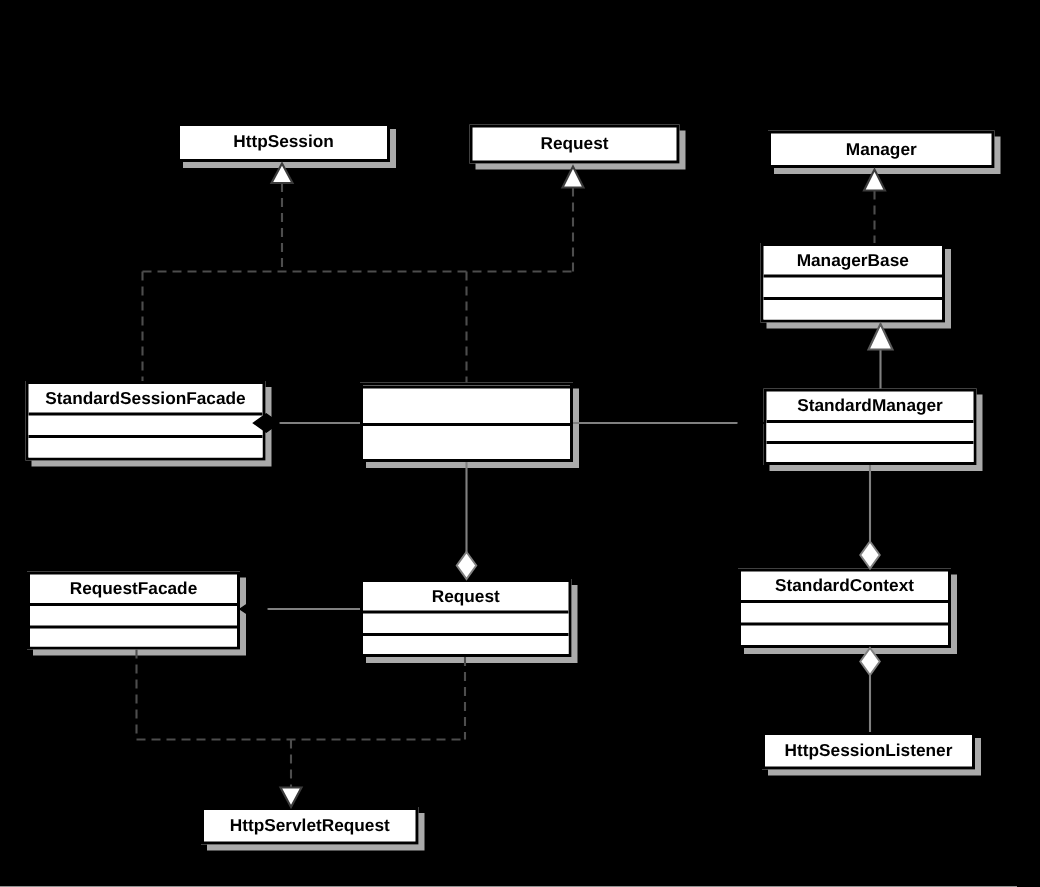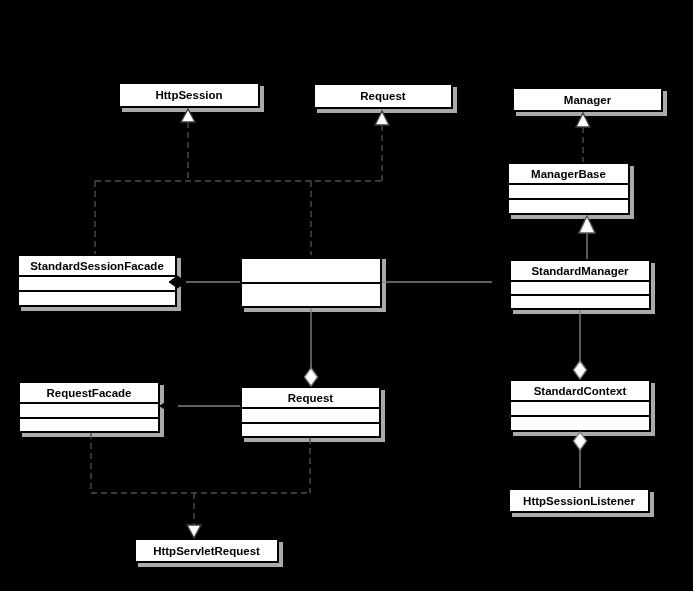--- a/index.html
+++ b/index.html
@@ -71,21 +71,21 @@
     <div class="uml-compartment"></div>
     <div class="uml-compartment"></div>
   </div>
 
   <div class="uml-class multi" style="left:240px;top:386px;width:141px;height:52px;">
     <div class="uml-title">Request</div>
     <div class="uml-compartment"></div>
     <div class="uml-compartment"></div>
   </div>
 
-  <div class="uml-class multi" style="left:509px;top:379px;width:142px;height:53px;">
+  <div class="uml-class multi" style="left:492px;top:379px;width:142px;height:53px;">
     <div class="uml-title">StandardContext</div>
     <div class="uml-compartment"></div>
     <div class="uml-compartment"></div>
   </div>
 
   <div class="uml-class single" style="left:508px;top:488px;width:142px;height:25px;">
     <div class="uml-title">HttpSessionListener</div>
   </div>
 
   <div class="uml-class single" style="left:120px;top:538px;width:145px;height:25px;margin-left:14px;">

